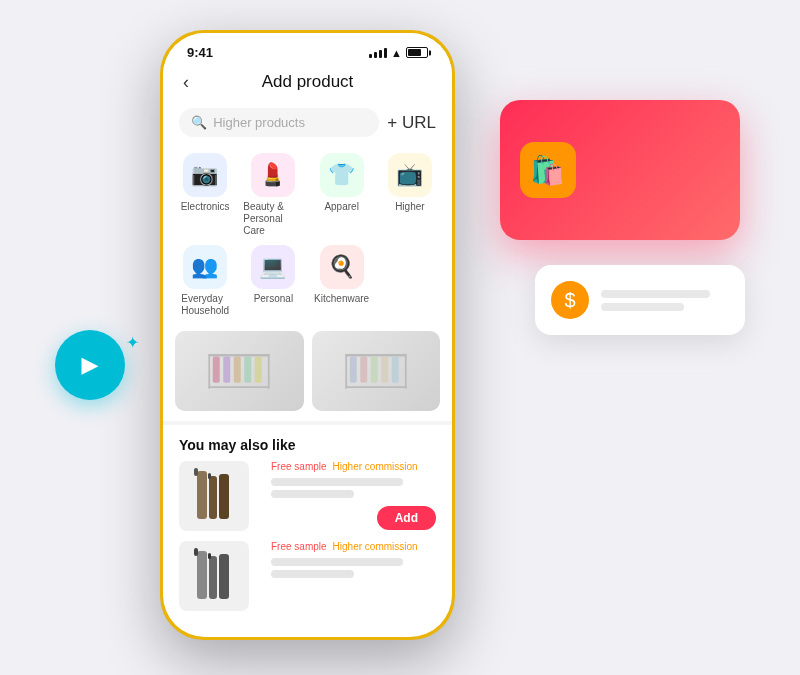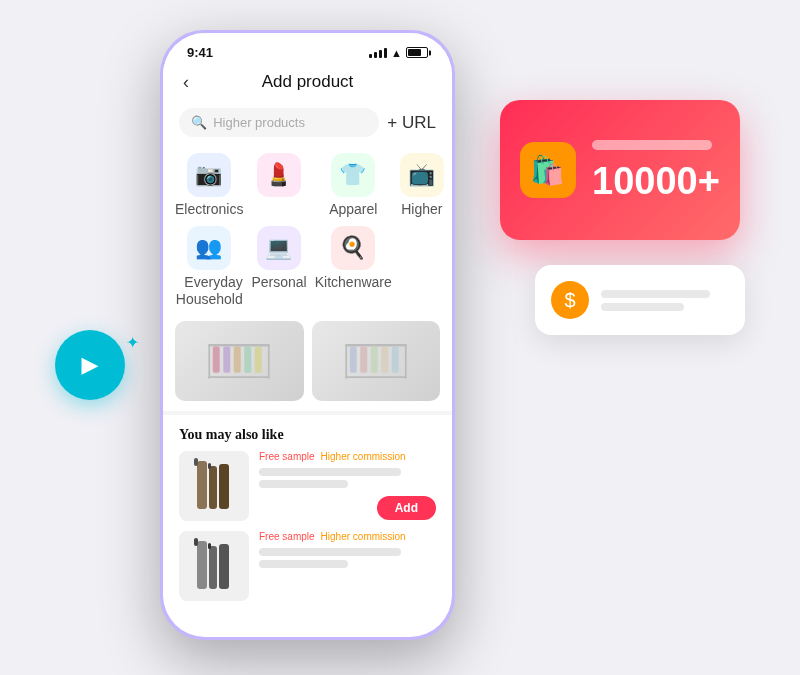--- a/index.html
+++ b/index.html
@@ -21,21 +21,21 @@
       height: 675px;
     }
 
     
     .phone {
       position: absolute;
       left: 160px;
       top: 30px;
       width: 295px;
       height: 610px;
-      background: #c4b5fd;
+      background: #eab308;
       border-radius: 44px;
       padding: 3px;
       box-shadow: 0 20px 60px rgba(0,0,0,0.3);
     }
 
     .phone-inner {
       width: 100%;
       height: 100%;
       background: #fff;
       border-radius: 42px;
@@ -168,23 +168,23 @@
     .cat-icon {
       width: 44px;
       height: 44px;
       border-radius: 12px;
       display: flex;
       align-items: center;
       justify-content: center;
       font-size: 22px;
     }
     .cat-label {
-      font-size: 14px;
+      font-size: 10px;
       color: #555;
-      text-align: right;
+      text-align: left;
       line-height: 1.2;
     }
 
     
     .product-grid {
       padding: 6px 12px;
       display: grid;
       grid-template-columns: repeat(2, 1fr);
       gap: 8px;
     }
@@ -219,25 +219,24 @@
     .recommendation-section {
       padding: 8px 16px;
       flex: 1;
       overflow: hidden;
     }
     .section-title {
       font-size: 14px;
       font-weight: 600;
       color: #111;
       margin-bottom: 8px;
-      font-family: Liberation Serif, serif;
     }
     .rec-item {
       display: flex;
-      gap: 10px;
+      gap: 22px;
       margin-bottom: 10px;
       align-items: flex-start;
     }
     .rec-image {
       width: 70px;
       height: 70px;
       border-radius: 8px;
       background: #f0f0f0;
       flex-shrink: 0;
       display: flex;
@@ -431,20 +430,21 @@
         <div class="url-btn">+ URL</div>
       </div>
 
       <div class="categories">
         <div class="category-item">
           <div class="cat-icon" style="background:#e8f0ff;">📷</div>
           <span class="cat-label">Electronics</span>
         </div>
         <div class="category-item">
           <div class="cat-icon" style="background:#ffe8f5;">💄</div>
+          <span class="cat-label">Beauty &amp;<br>Personal Care</span>
         </div>
         <div class="category-item">
           <div class="cat-icon" style="background:#e8fff0;">👕</div>
           <span class="cat-label">Apparel</span>
         </div>
         <div class="category-item">
           <div class="cat-icon" style="background:#fff8e0;">📺</div>
           <span class="cat-label">Higher</span>
         </div>
         <div class="category-item">
@@ -539,24 +539,20 @@
             <div class="rec-price-bar"></div>
           </div>
         </div>
       </div>
 
     </div>
   </div>
 
   <div class="promo-card">
     <div class="promo-bag-icon">🛍️</div>
-    <div class="promo-content">
-      <div class="promo-bar"></div>
-      <div class="promo-number">10000+</div>
-    </div>
   </div>
 
   <div class="info-card">
     <div class="dollar-icon">$</div>
     <div class="info-lines">
       <div class="info-line"></div>
       <div class="info-line"></div>
     </div>
   </div>
 

